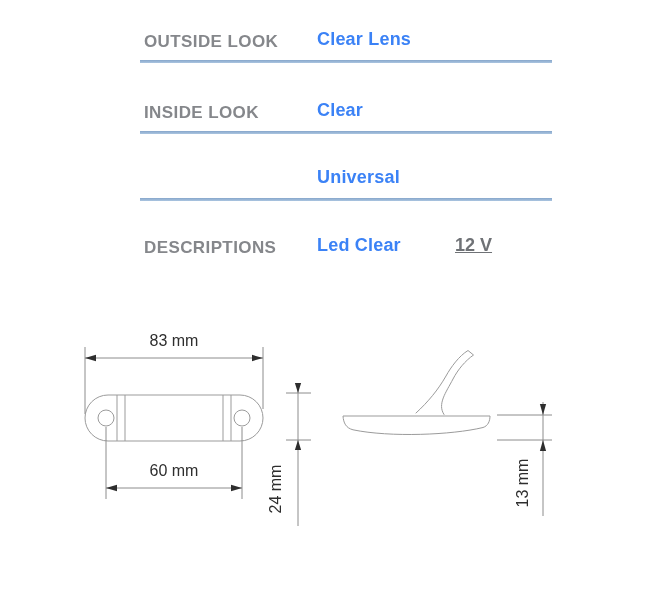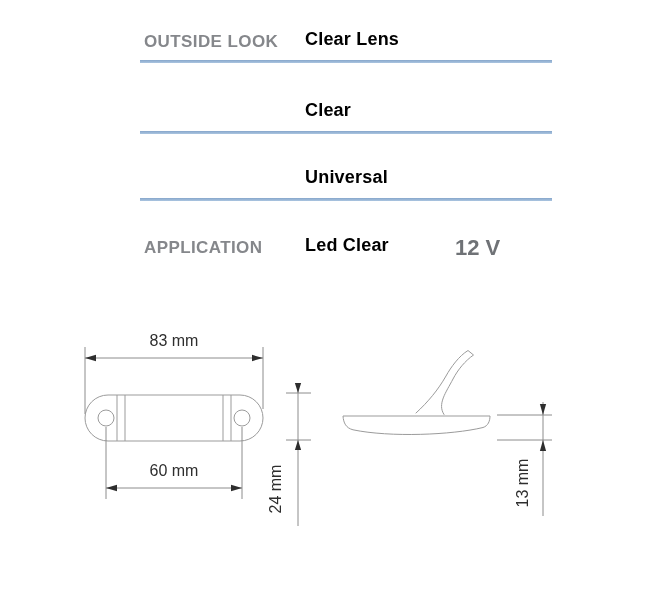--- a/index.html
+++ b/index.html
@@ -10,55 +10,56 @@
     font-family:"Liberation Sans", sans-serif;
     overflow:hidden;
     text-align:right;
   }
   .spec-label{
     position:absolute;left:144px;
     font-size:17px;font-weight:bold;letter-spacing:.4px;
     color:#85878b;white-space:nowrap;
   }
   .spec-value{
-    position:absolute;left:305px;
+    position:absolute;left:317px;
     font-size:18px;font-weight:bold;letter-spacing:.2px;
-    color:#000000;white-space:nowrap;
+    color:#3b82f6;white-space:nowrap;
   }
   .spec-value2{
     position:absolute;left:455px;
-    font-size:22px;font-weight:bold;
-    color:#6f7276;white-space:nowrap;
+    font-size:18px;font-weight:bold;
+    color:#6f7276;white-space:nowrap;text-decoration:underline;
   }
   .divider{
     position:absolute;left:140px;width:412px;height:3px;
     background:linear-gradient(#86a6cb,#abc5e0);
   }
   svg.drawing{position:absolute;left:0;top:0;}
   .dim-text{
     font-family:"Liberation Sans", sans-serif;
     font-size:16px;fill:#2e2e2e;
   }
 </style>
 </head>
 <body>
 
 <div class="page">
 
   <div class="spec-label" style="top:32px">OUTSIDE LOOK</div>
   <div class="spec-value" style="top:29px">Clear Lens</div>
   <div class="divider" style="top:60px"></div>
 
+  <div class="spec-label" style="top:103px">INSIDE LOOK</div>
   <div class="spec-value" style="top:100px">Clear</div>
   <div class="divider" style="top:131px"></div>
 
   <div class="spec-value" style="top:167px">Universal</div>
   <div class="divider" style="top:198px"></div>
 
-  <div class="spec-label" style="top:238px">APPLICATION</div>
+  <div class="spec-label" style="top:238px">DESCRIPTIONS</div>
   <div class="spec-value" style="top:235px">Led Clear</div>
   <div class="spec-value2" style="top:235px">12 V</div>
 
   <svg class="drawing" width="650" height="598" viewBox="0 0 650 598">
 
     <g stroke="#9b9b9b" stroke-width="1" fill="none">
 
       <path fill="#ffffff" d="M108,395 H240 A23,23 0 0 1 240,441 H108 A23,23 0 0 1 108,395 Z"></path>
 
       <line x1="117" y1="395" x2="117" y2="441"></line>

